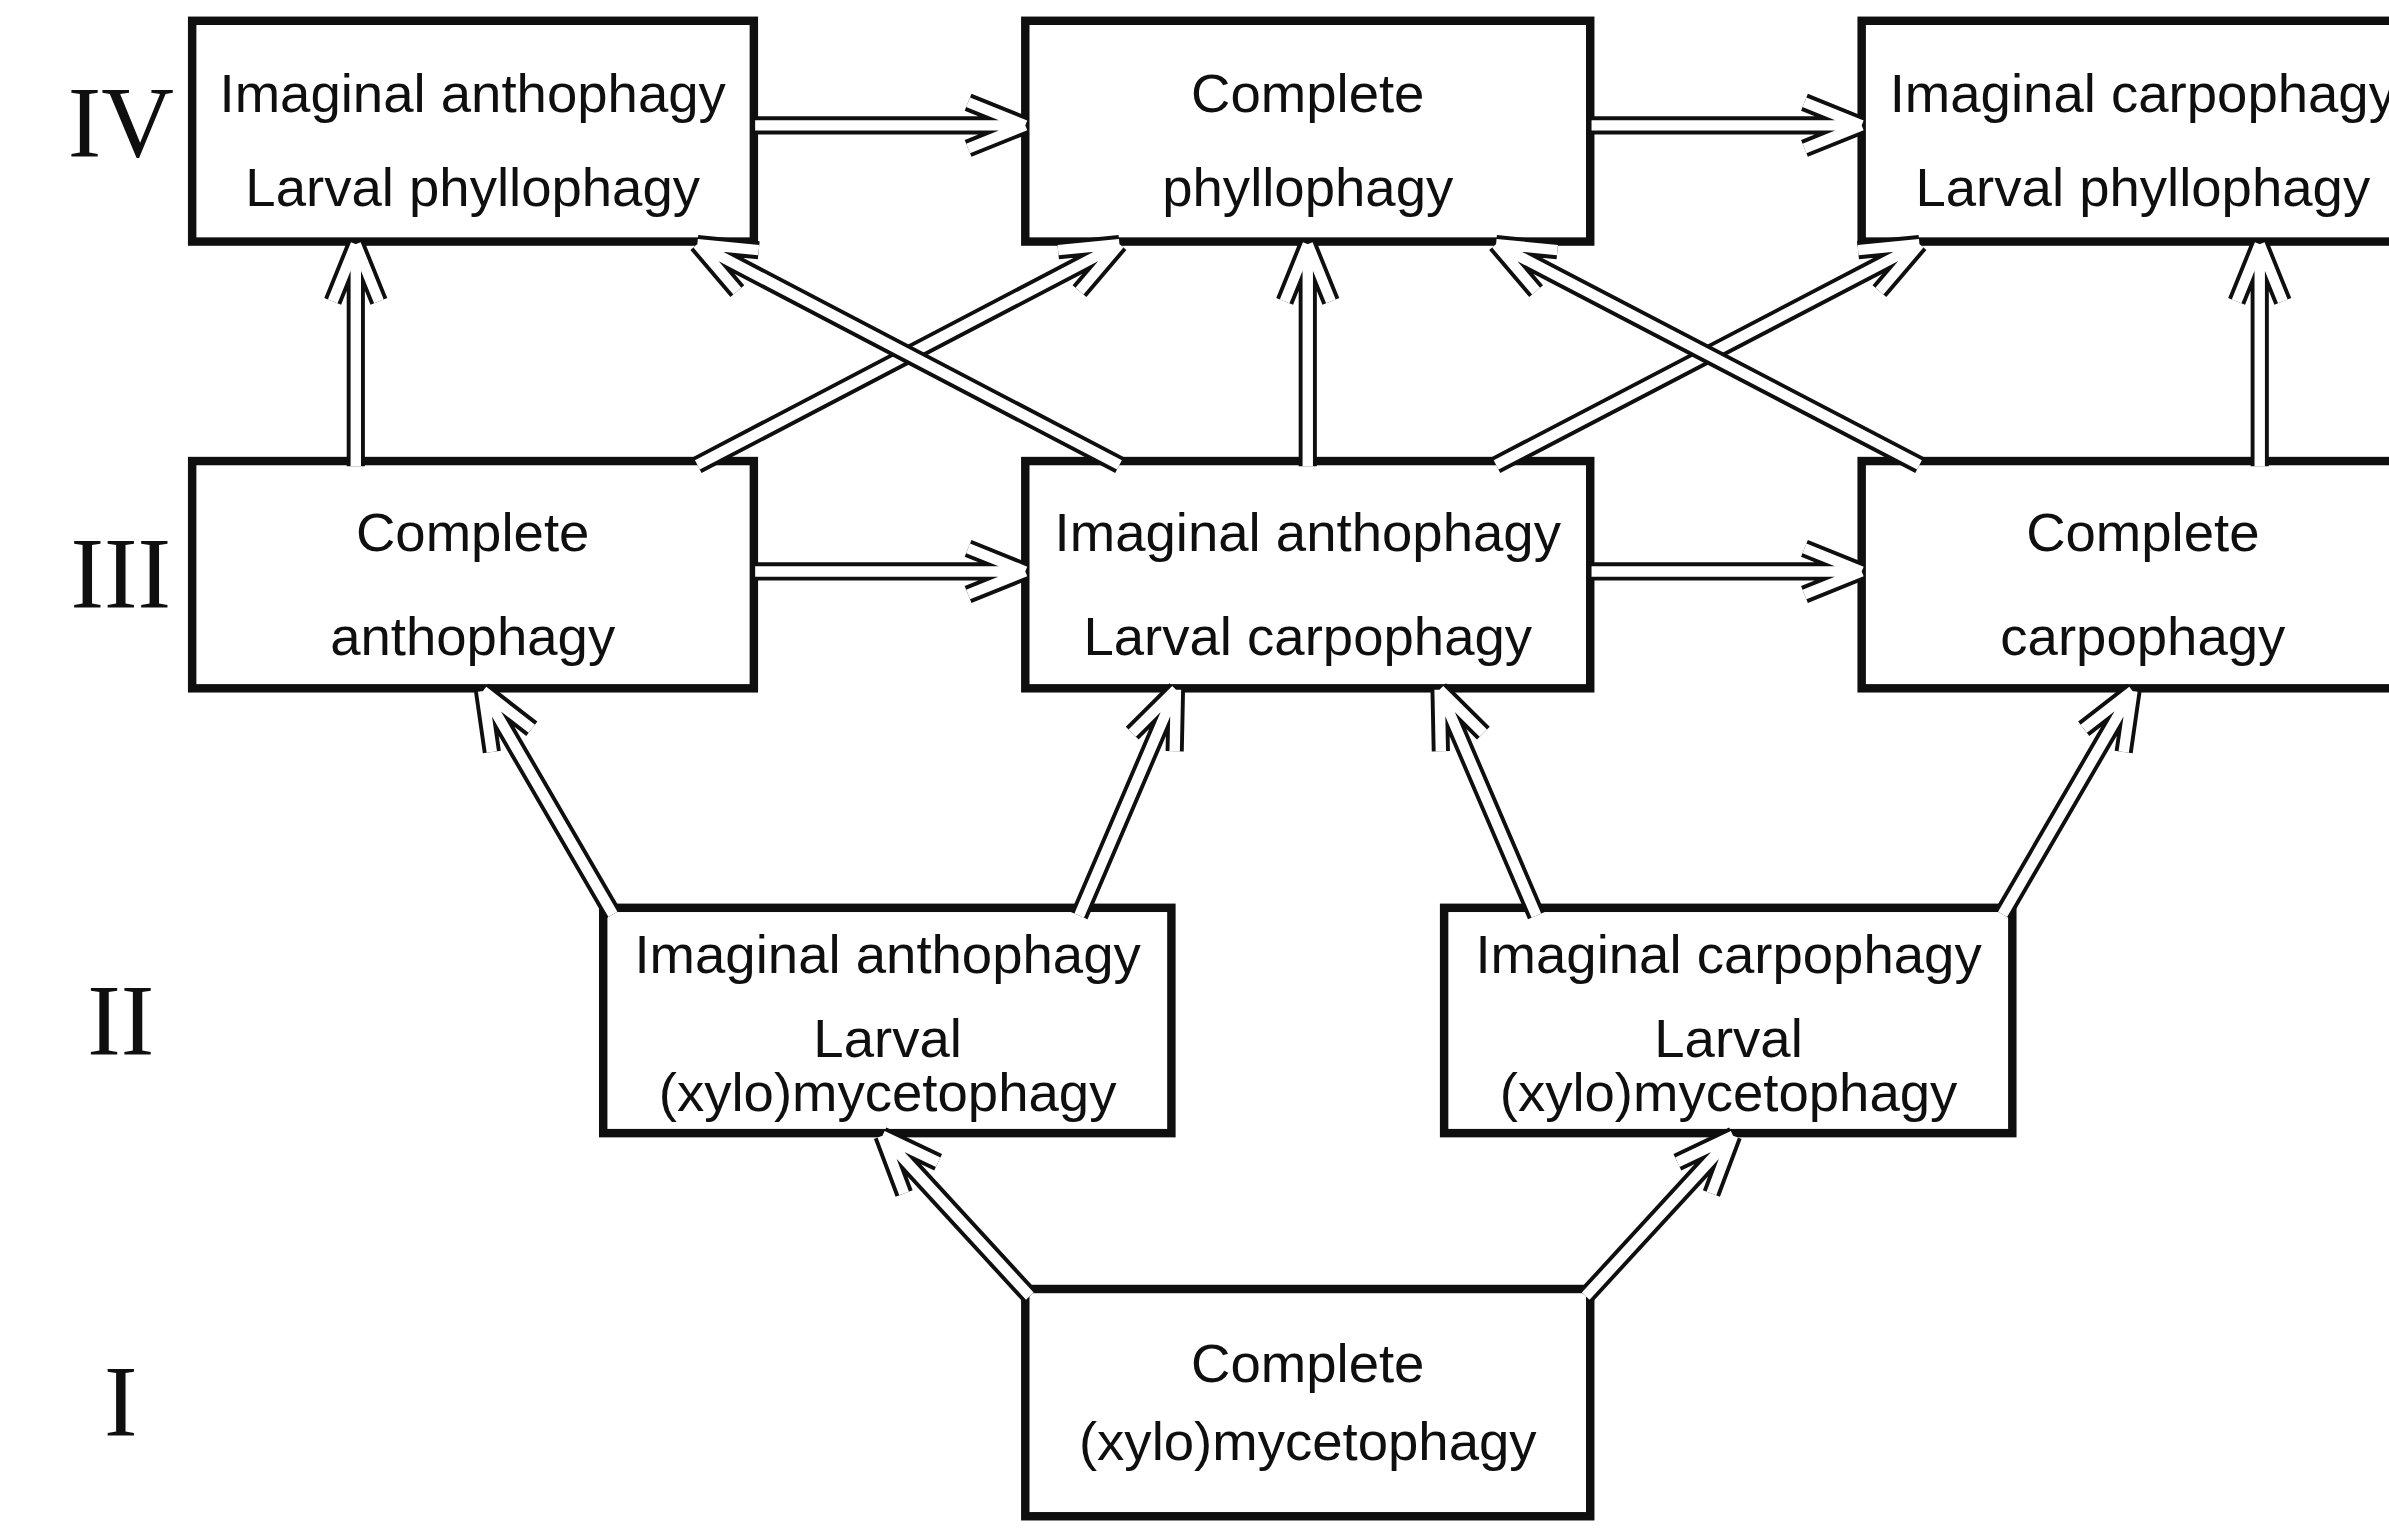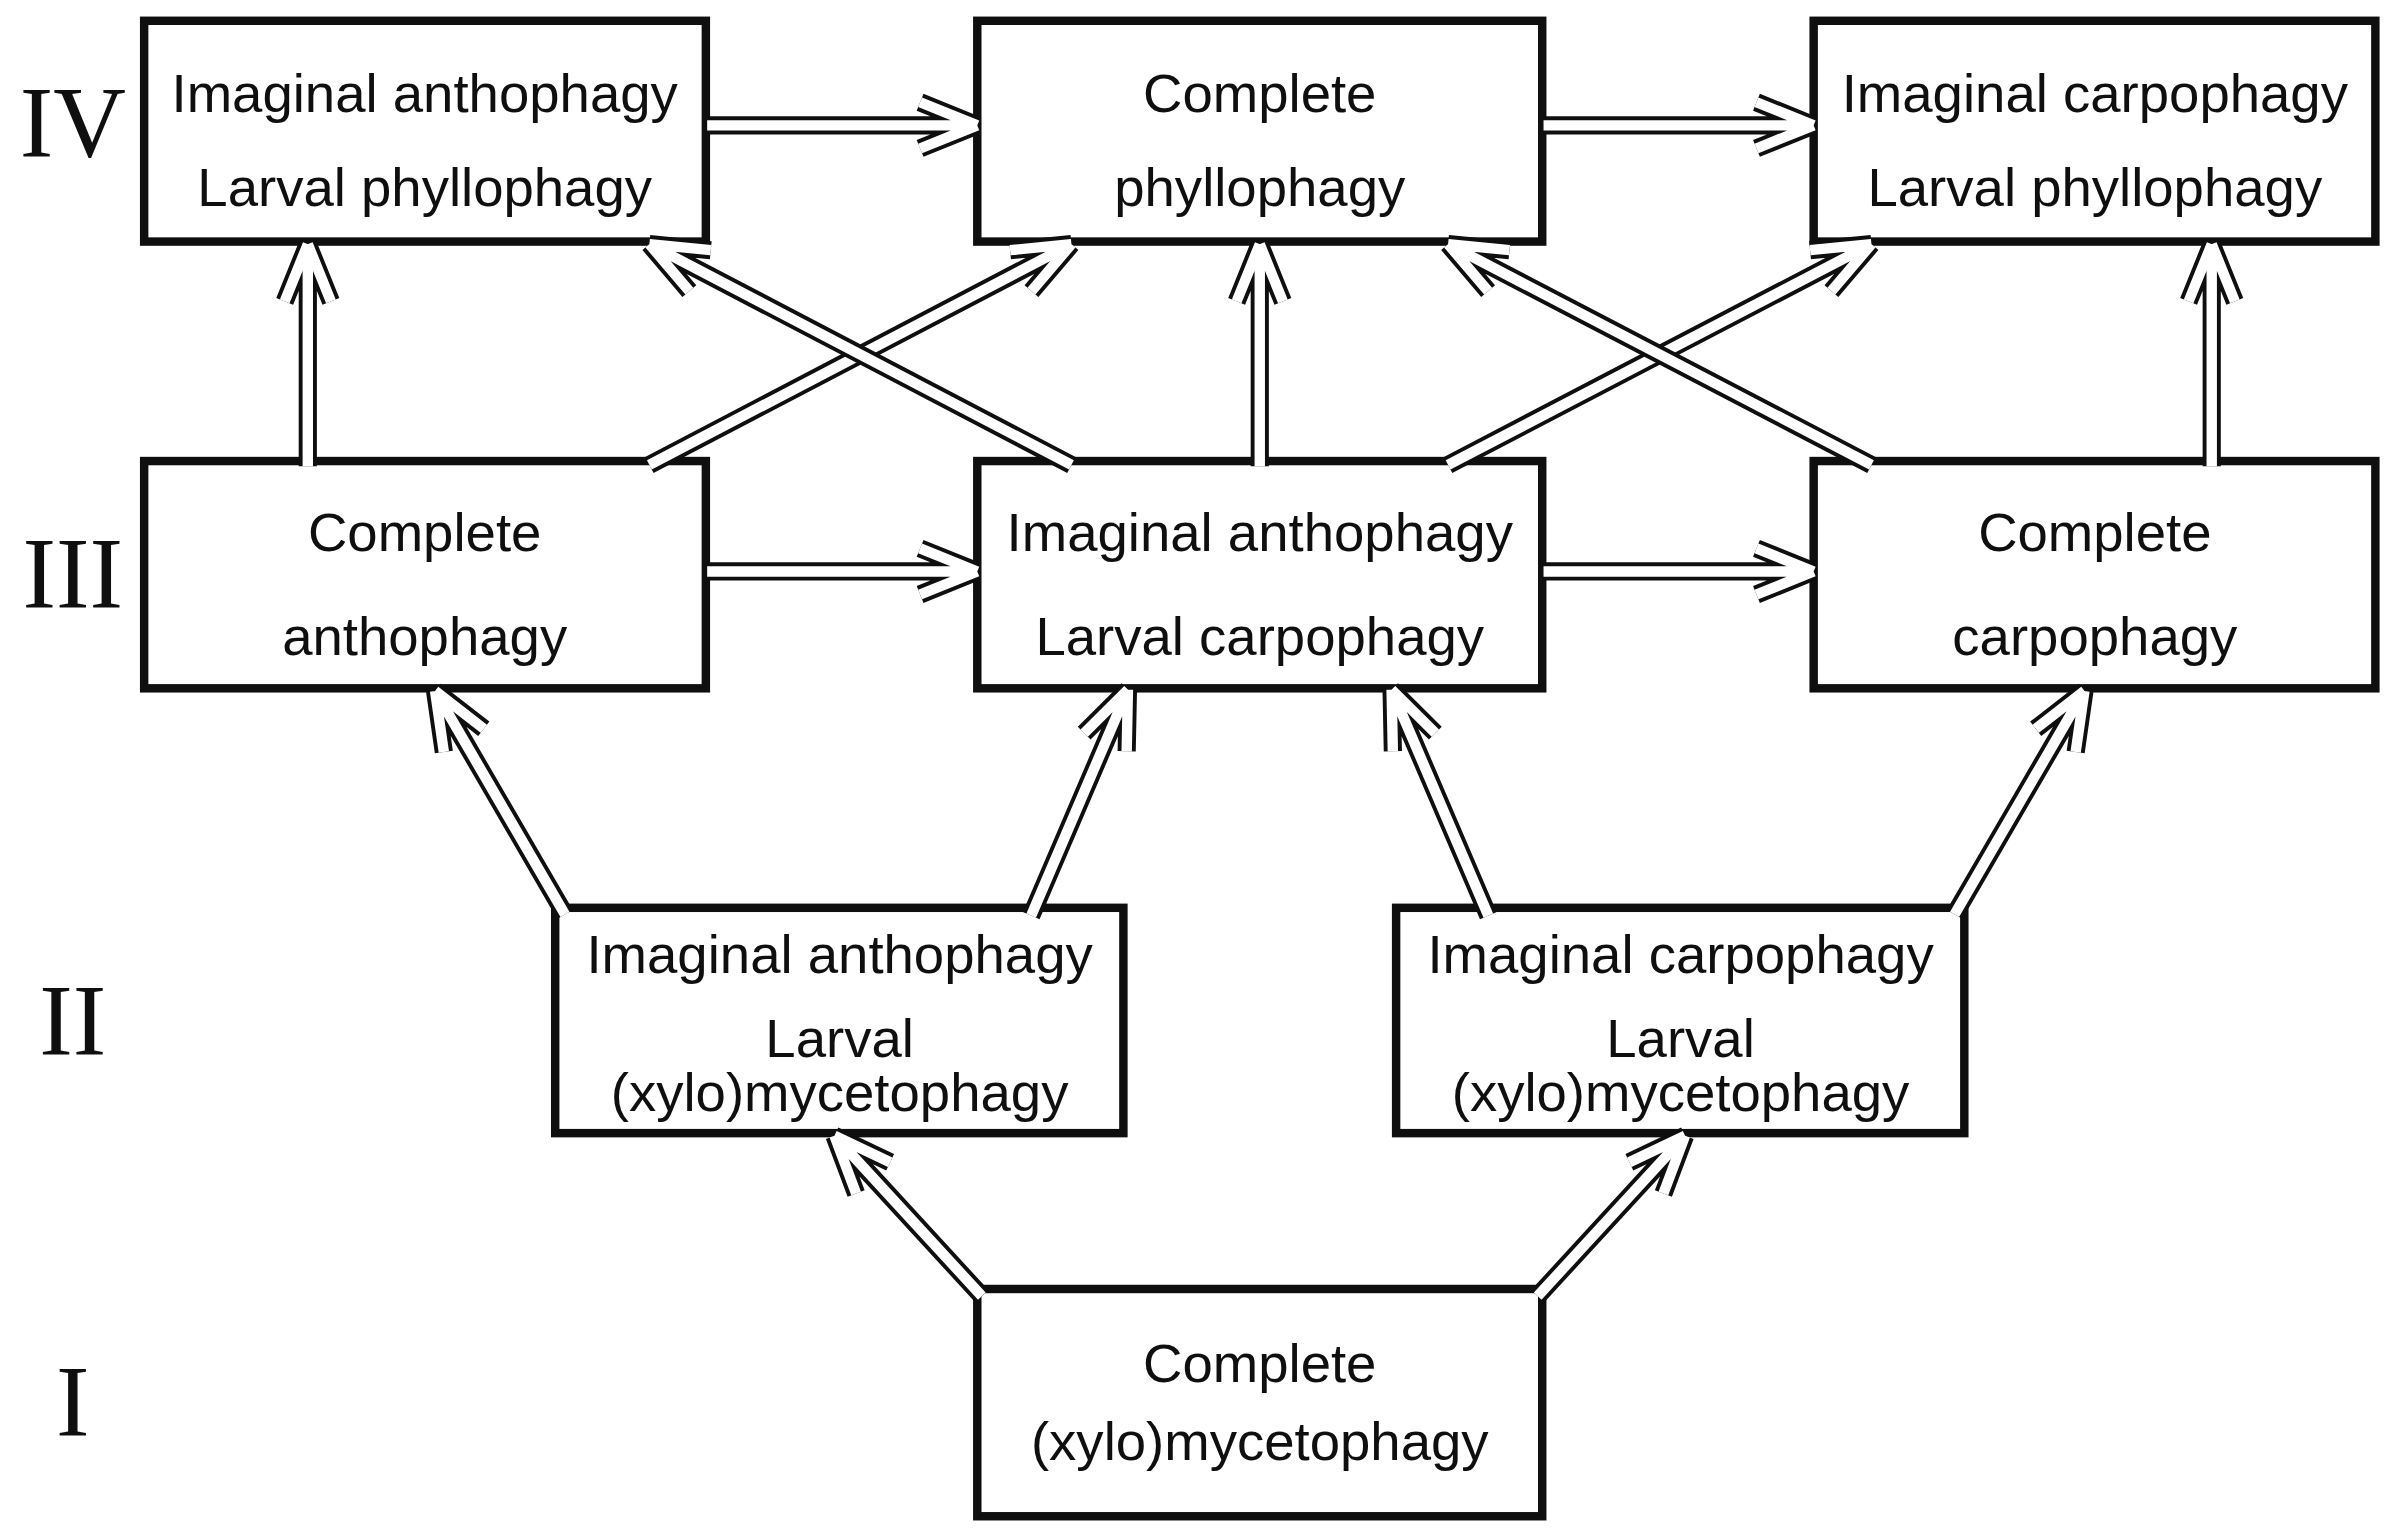--- a/index.html
+++ b/index.html
@@ -4,20 +4,21 @@
 <style>
   html, body {
     margin: 0;
     padding: 0;
     background: #ffffff;
   }
   .diagram-wrap {
     width: 1926px;
     height: 1539px;
     background: #ffffff;
+    margin-left: 48px;
   }
   svg {
     display: block;
   }
   .node-box {
     fill: #ffffff;
     stroke: #0f0f0f;
     stroke-width: 13;
   }
   .box-text {

